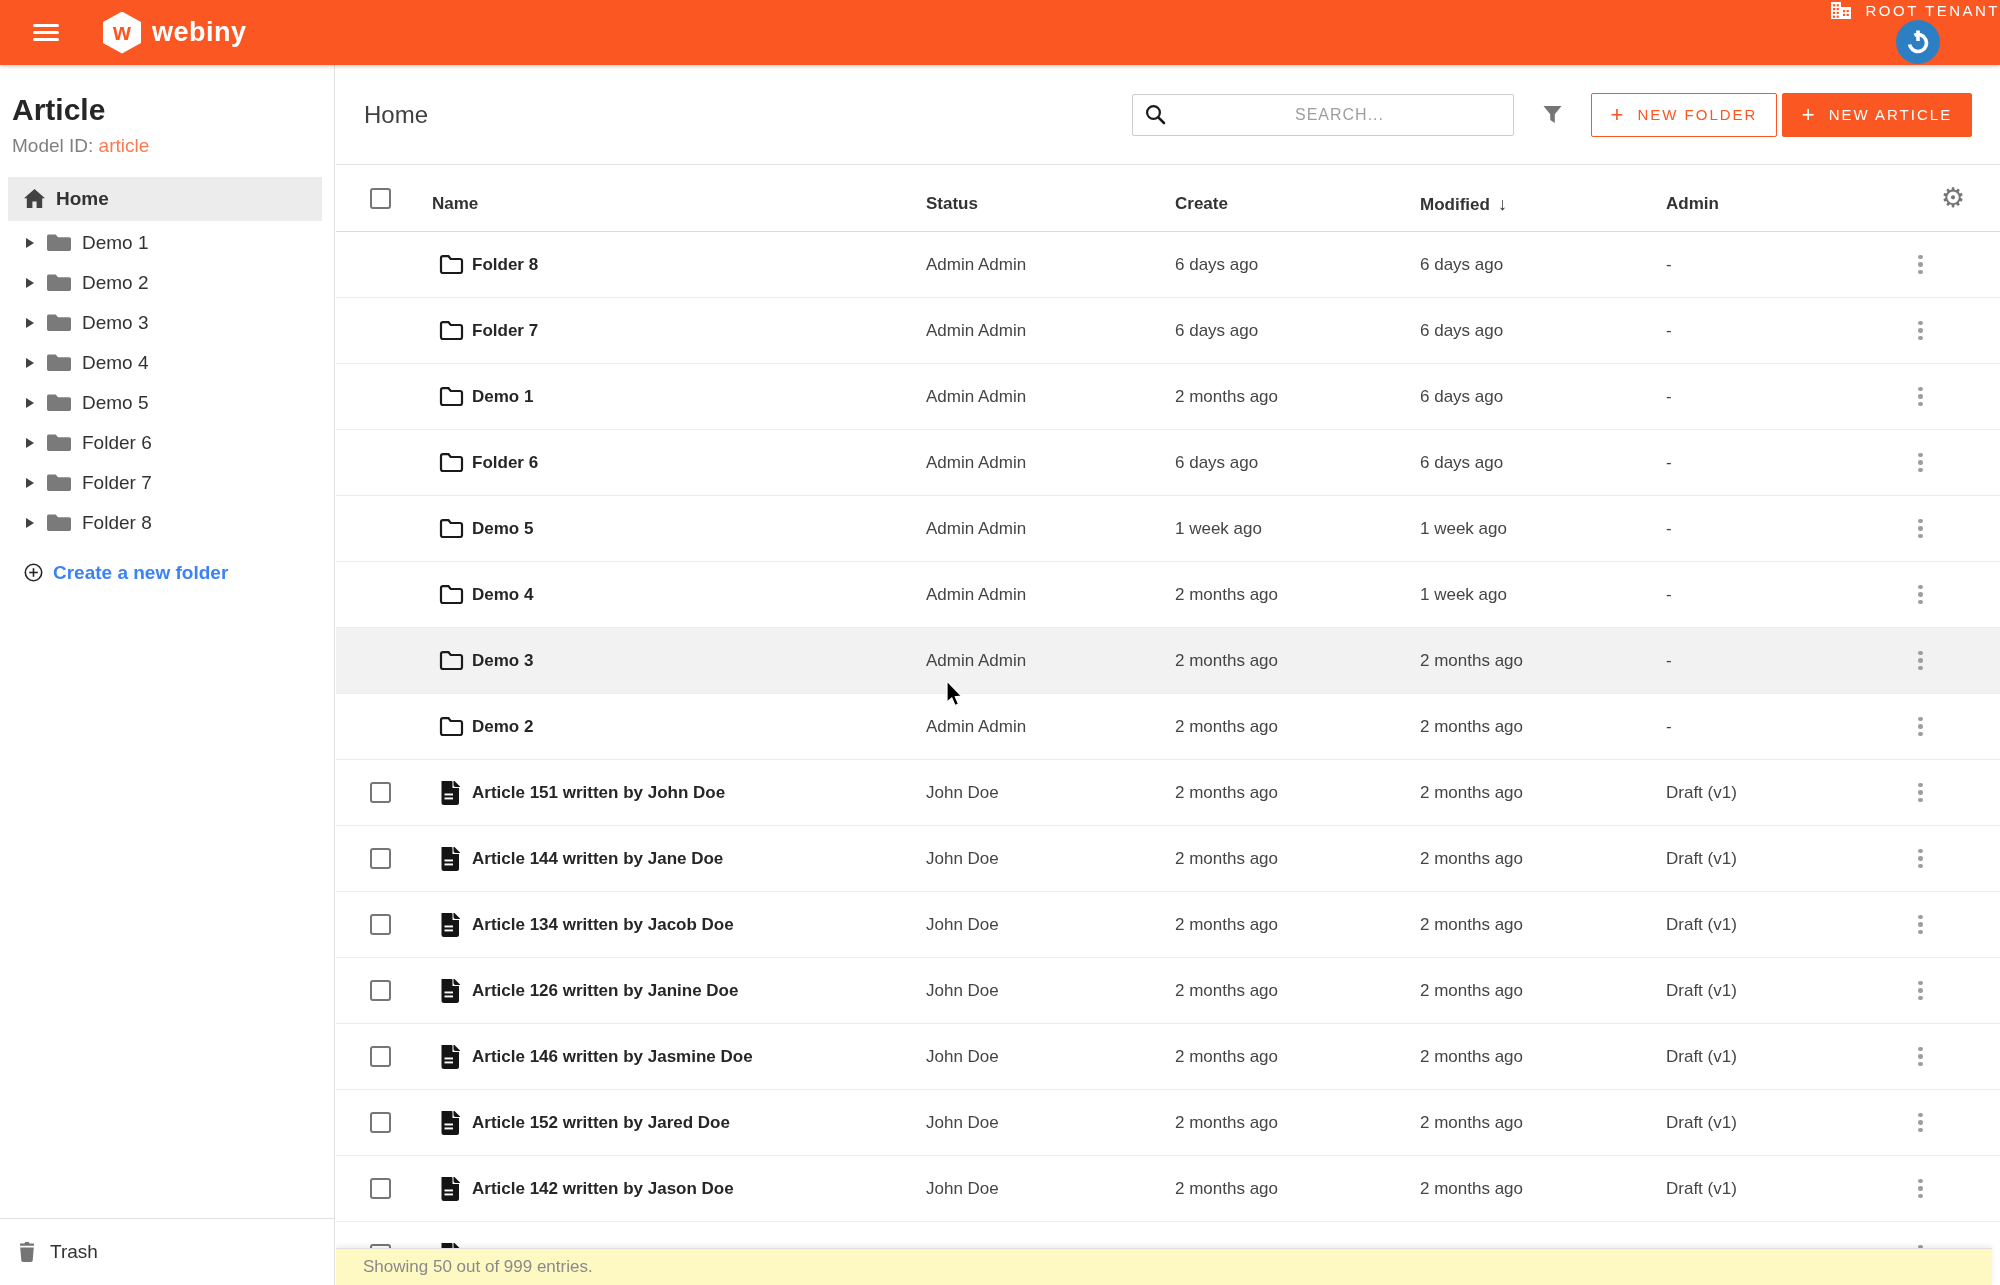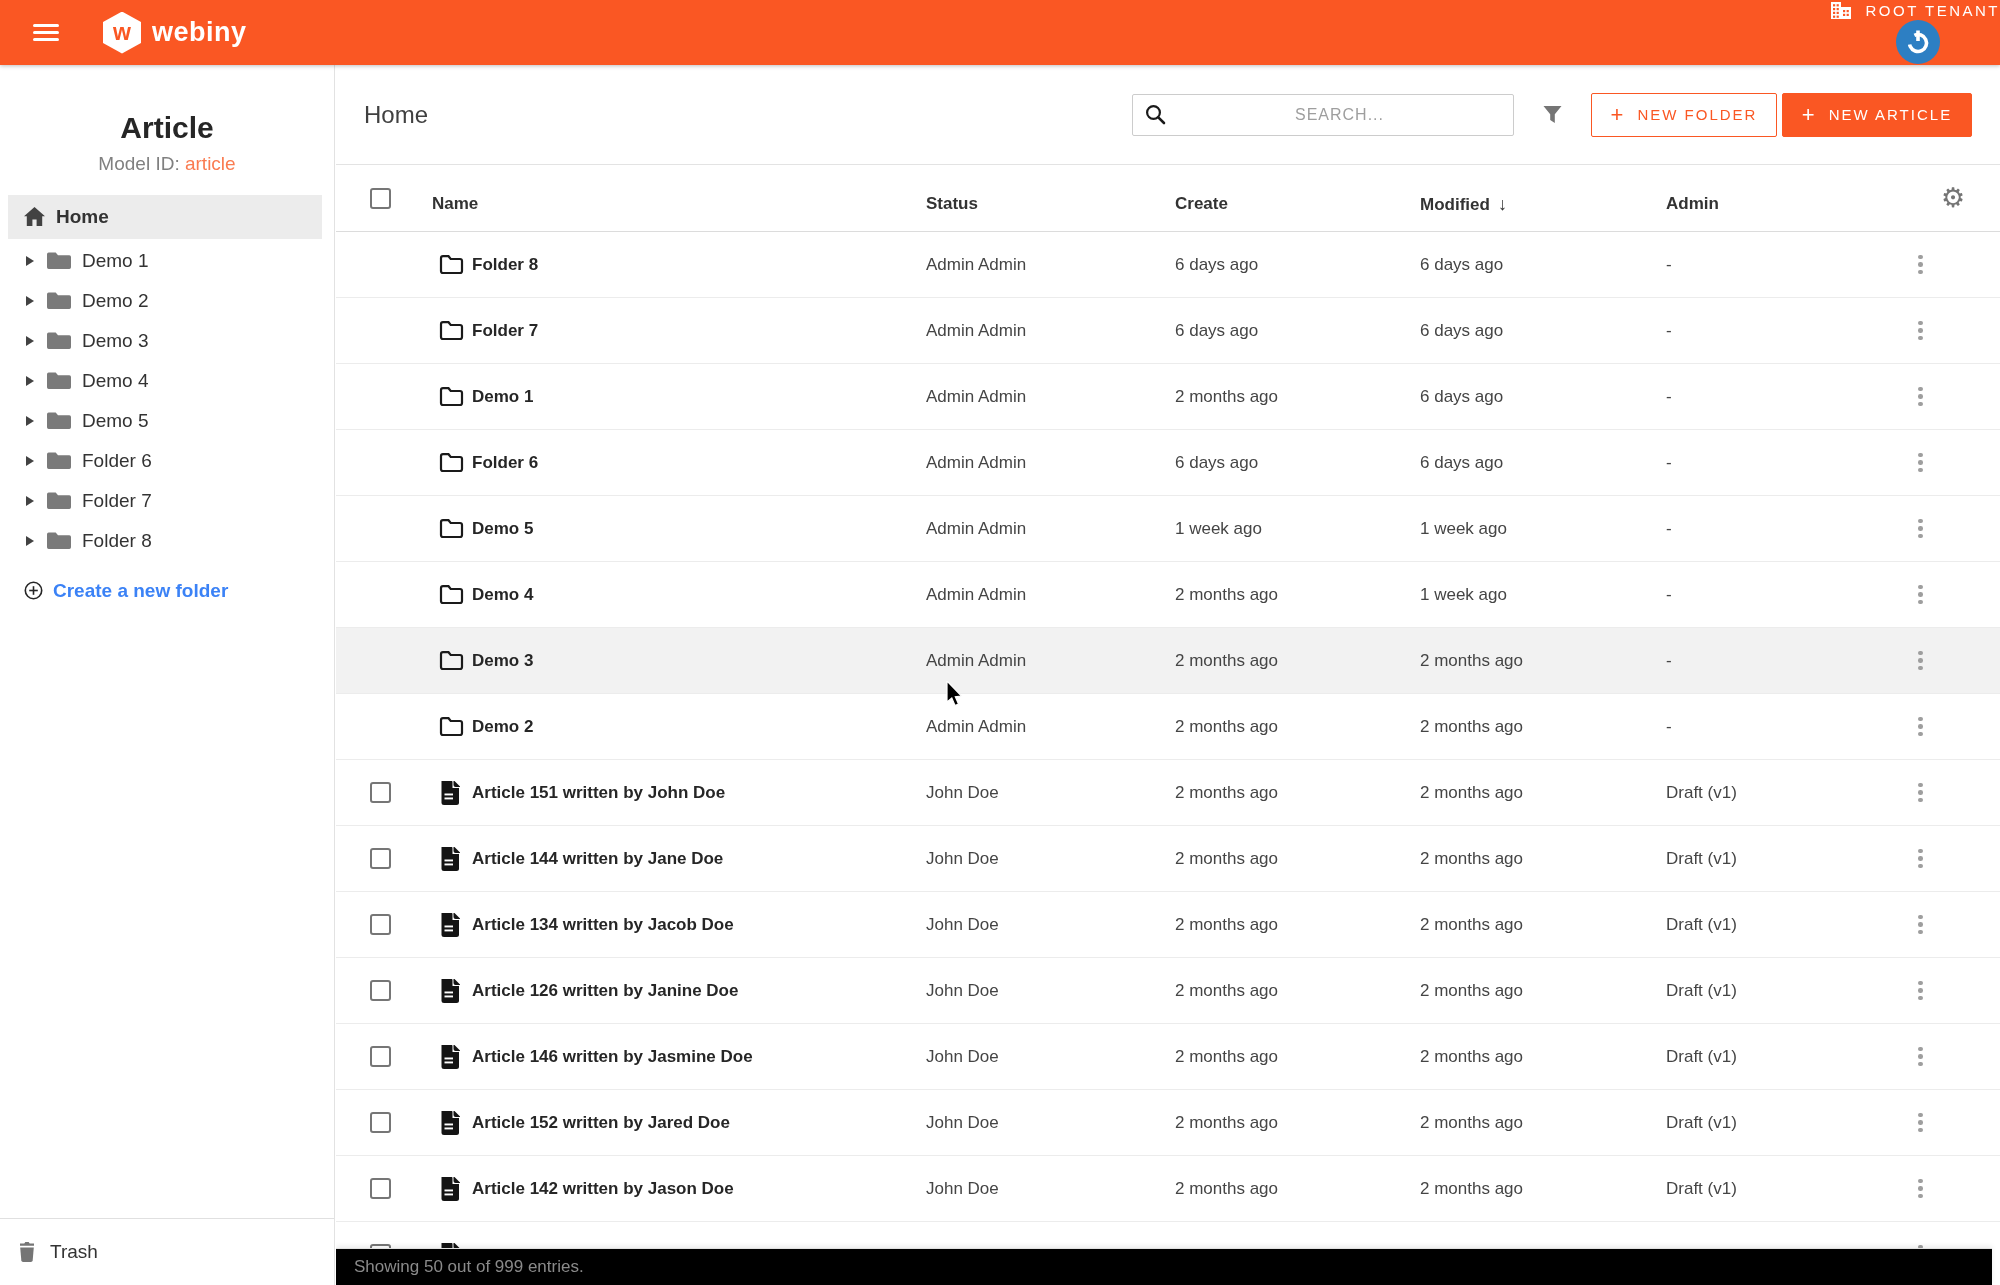--- a/index.html
+++ b/index.html
@@ -17,21 +17,21 @@
     clip-path:polygon(50% 0,100% 25%,100% 75%,50% 100%,0 75%,0 25%);}
   .logo-hex b{color:#fa5723;font-size:23px;font-weight:800;line-height:1;}
   .brand-text{margin-left:11px;color:#fff;font-size:27px;font-weight:700;letter-spacing:.5px;}
   .topbar-right{margin-left:auto;display:flex;align-items:center;flex-direction:column;}
   .tenant{display:flex;align-items:center;cursor:pointer;}
   .tenant-label{margin-left:14px;color:#fff;font-size:15px;font-weight:500;letter-spacing:2.5px;}
   .avatar{margin-left:30px;margin-right:23px;width:44px;height:44px;border-radius:50%;background:#2d7fc3;
     display:flex;align-items:center;justify-content:center;overflow:hidden;cursor:pointer;}
   
   .sidebar{position:absolute;top:65px;left:0;width:335px;bottom:0;background:#fff;border-right:1px solid #e2e2e2;z-index:20;}
-  .sidebar-head{padding:44px 12px 0 12px;text-align:center;}
+  .sidebar-head{padding:26px 12px 0 12px;}
   .sb-title{font-size:30px;font-weight:600;color:#262626;line-height:1.25;}
   .sb-modelid{margin-top:6px;font-size:19px;color:#808080;}
   .sb-modelid .mid-val{color:#fa7b50;}
   .tree{margin-top:20px;}
   .tree-home{height:44px;margin:0 12px 2px 8px;background:#ececec;display:flex;align-items:center;padding-left:15px;cursor:pointer;}
   .tree-home .label{margin-left:10px;font-size:19px;font-weight:700;color:#333;}
   .tree-item{height:40px;display:flex;align-items:center;padding-left:26px;cursor:pointer;}
   .caret{width:0;height:0;border-left:8px solid #424242;border-top:5px solid transparent;border-bottom:5px solid transparent;margin-right:12px;}
   .tree-item .icon-wrap{width:26px;display:flex;margin-right:10px;}
   .tree-item .label{font-size:19px;color:#333;}
@@ -67,22 +67,22 @@
     grid-template-columns:103px 33px 454px 249px 245px 246px 235px 1fr;align-items:center;}
   .row.hover{background:#f2f2f2;}
   .row .c-check{display:flex;}
   .row .c-check .cb{margin-left:34px;}
   .row .c-icon{display:flex;}
   .c-name{font-size:17px;font-weight:700;color:#262626;cursor:pointer;}
   .c-cell{font-size:17px;color:#454545;}
   .c-actions{display:flex;}
   .kebab{padding-left:17px;display:flex;flex-direction:column;cursor:pointer;}
   .kebab i{width:4.5px;height:4.5px;border-radius:50%;background:#9e9e9e;margin:1.6px 0;}
-  .list-footer{position:absolute;left:0;right:8px;bottom:0;height:37px;background:#000000;border-top:1px solid #e0e0e0;
-    box-shadow:0 -2px 5px rgba(0,0,0,.08);display:flex;align-items:center;padding-left:18px;
+  .list-footer{position:absolute;left:0;right:8px;bottom:0;height:37px;background:#fef9c3;border-top:1px solid #e0e0e0;
+    box-shadow:0 -2px 5px rgba(0,0,0,.08);display:flex;align-items:center;padding-left:27px;
     font-size:17px;color:#8a8a8a;z-index:15;}
   .cursor{position:absolute;left:946px;top:681px;z-index:60;pointer-events:none;}
 </style>
 </head>
 <body>
 
 <div class="topbar">
   <div class="hamburger">
       <span></span>
       <span></span>

